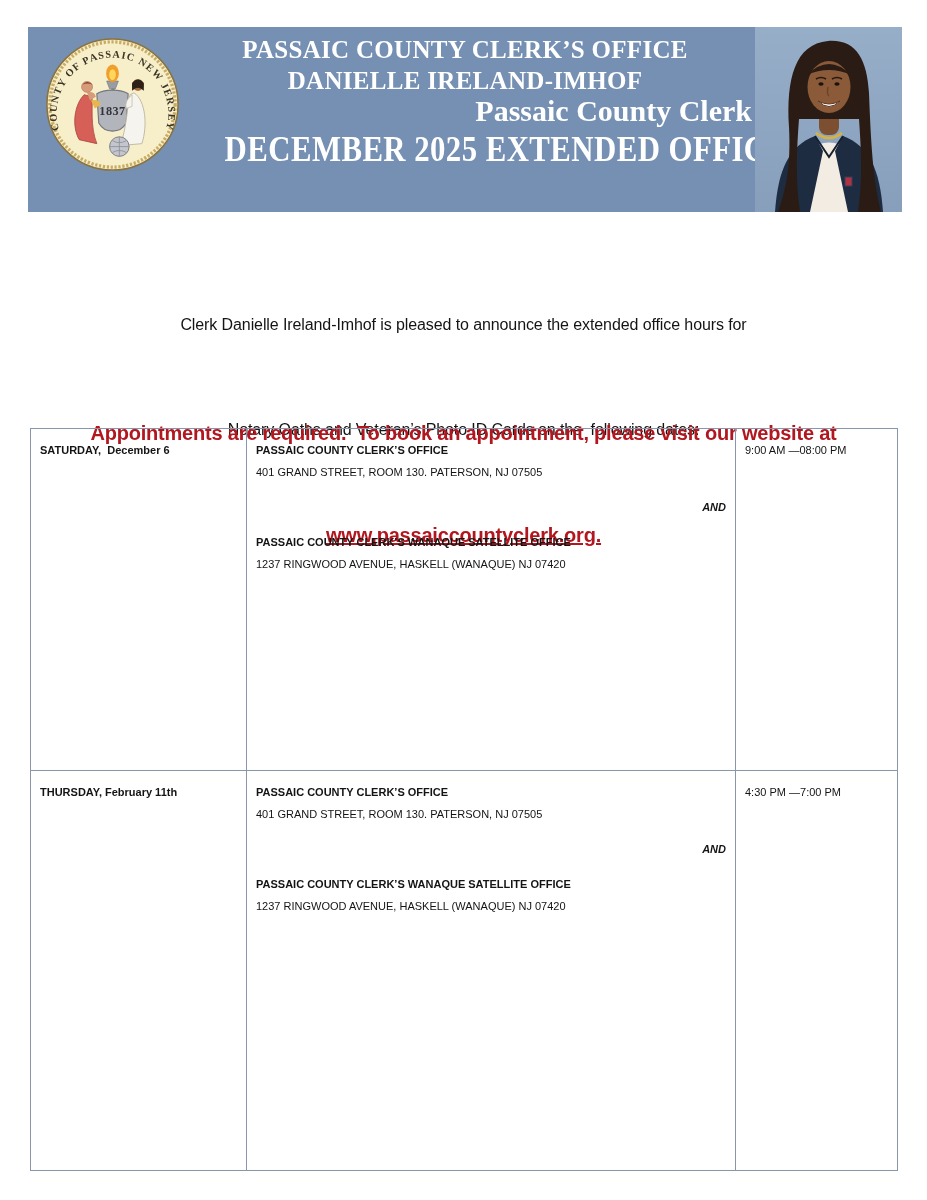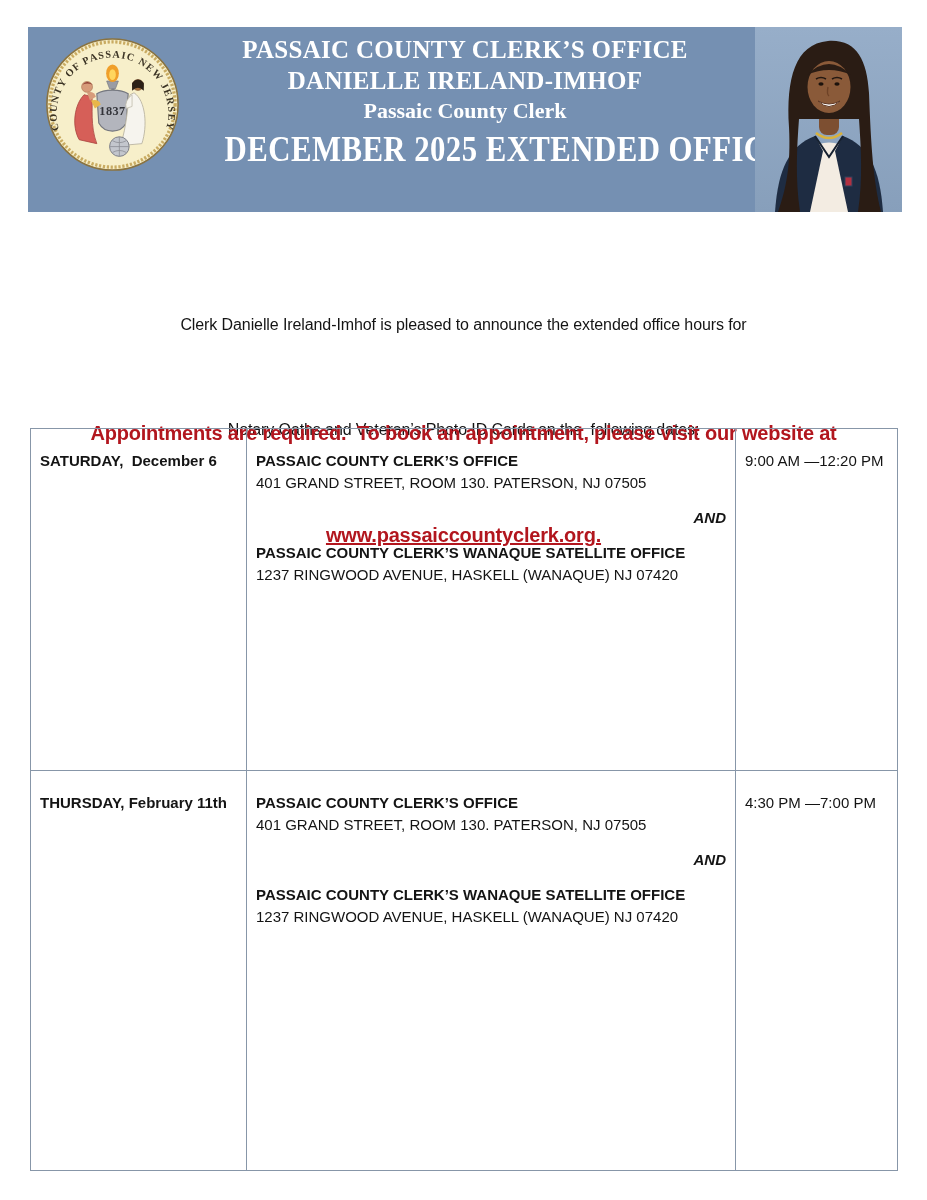--- a/index.html
+++ b/index.html
@@ -12,21 +12,21 @@
   .banner{
     position:absolute;left:28px;top:27px;width:874px;height:185px;
     background:var(--banner-bg,#7590b2);
   }
   .seal{position:absolute;left:16px;top:9px;}
   .titles{
     position:absolute;left:150px;right:150px;top:7px;text-align:center;color:#fff;
     font-family:"Liberation Serif",serif;font-weight:bold;
   }
   .t1,.t2{font-size:25px;line-height:31px;letter-spacing:.3px;}
-  .t3{font-size:22px;line-height:30px;}
+  .t3{font-size:30px;line-height:30px;text-align:right;}
   .t4{font-size:35px;line-height:47px;white-space:nowrap;}
   .t4 span{display:inline-block;transform:scaleX(.88);transform-origin:50% 50%;letter-spacing:.5px;}
   .portrait{position:absolute;right:0;top:0;}
 
   
   .intro{
     position:absolute;left:0;width:100%;top:237px;text-align:center;
     font-size:16px;line-height:35px;white-space:pre-wrap;letter-spacing:-.1px;color:#141414;
   }
 
@@ -37,21 +37,21 @@
   }
   .site-link{text-decoration:underline;color:inherit;cursor:pointer;}
 
   
   table.schedule{
     position:absolute;left:30px;top:428px;width:867px;
     border-collapse:collapse;table-layout:fixed;
   }
   table.schedule td{
     border:1px solid var(--table-border,#8796a8);
-    vertical-align:top;padding:21px 9px;font-size:15px;line-height:22px;color:#141414;
+    vertical-align:top;padding:10px 9px;font-size:11px;line-height:22px;color:#141414;
   }
   tr.r0{height:342px;}
   tr.r1{height:400px;}
   td.day{font-weight:bold;white-space:pre-wrap;}
   .office-name{font-weight:bold;}
   .and{font-weight:bold;font-style:italic;text-align:right;margin:13px 0;}
   td.time{font-size:15.5px;white-space:pre-wrap;}
 </style>
 </head>
 <body>
@@ -156,21 +156,21 @@
     <tbody>
       <tr class="r0">
         <td class="day">SATURDAY,  December 6</td>
         <td class="loc">
           <div class="office-name">PASSAIC COUNTY CLERK’S OFFICE</div>
           <div class="office-addr">401 GRAND STREET, ROOM 130.  PATERSON, NJ 07505</div>
           <div class="and">AND</div>
           <div class="office-name">PASSAIC COUNTY CLERK’S WANAQUE SATELLITE OFFICE</div>
           <div class="office-addr">1237 RINGWOOD AVENUE, HASKELL (WANAQUE) NJ 07420</div>
         </td>
-        <td class="time">9:00 AM —12:20 PM</td>
+        <td class="time">9:00 AM —08:00 PM</td>
       </tr>
       <tr class="r1">
         <td class="day">THURSDAY, February 11th</td>
         <td class="loc">
           <div class="office-name">PASSAIC COUNTY CLERK’S OFFICE</div>
           <div class="office-addr">401 GRAND STREET, ROOM 130.  PATERSON, NJ 07505</div>
           <div class="and">AND</div>
           <div class="office-name">PASSAIC COUNTY CLERK’S WANAQUE SATELLITE OFFICE</div>
           <div class="office-addr">1237 RINGWOOD AVENUE, HASKELL (WANAQUE) NJ 07420</div>
         </td>

